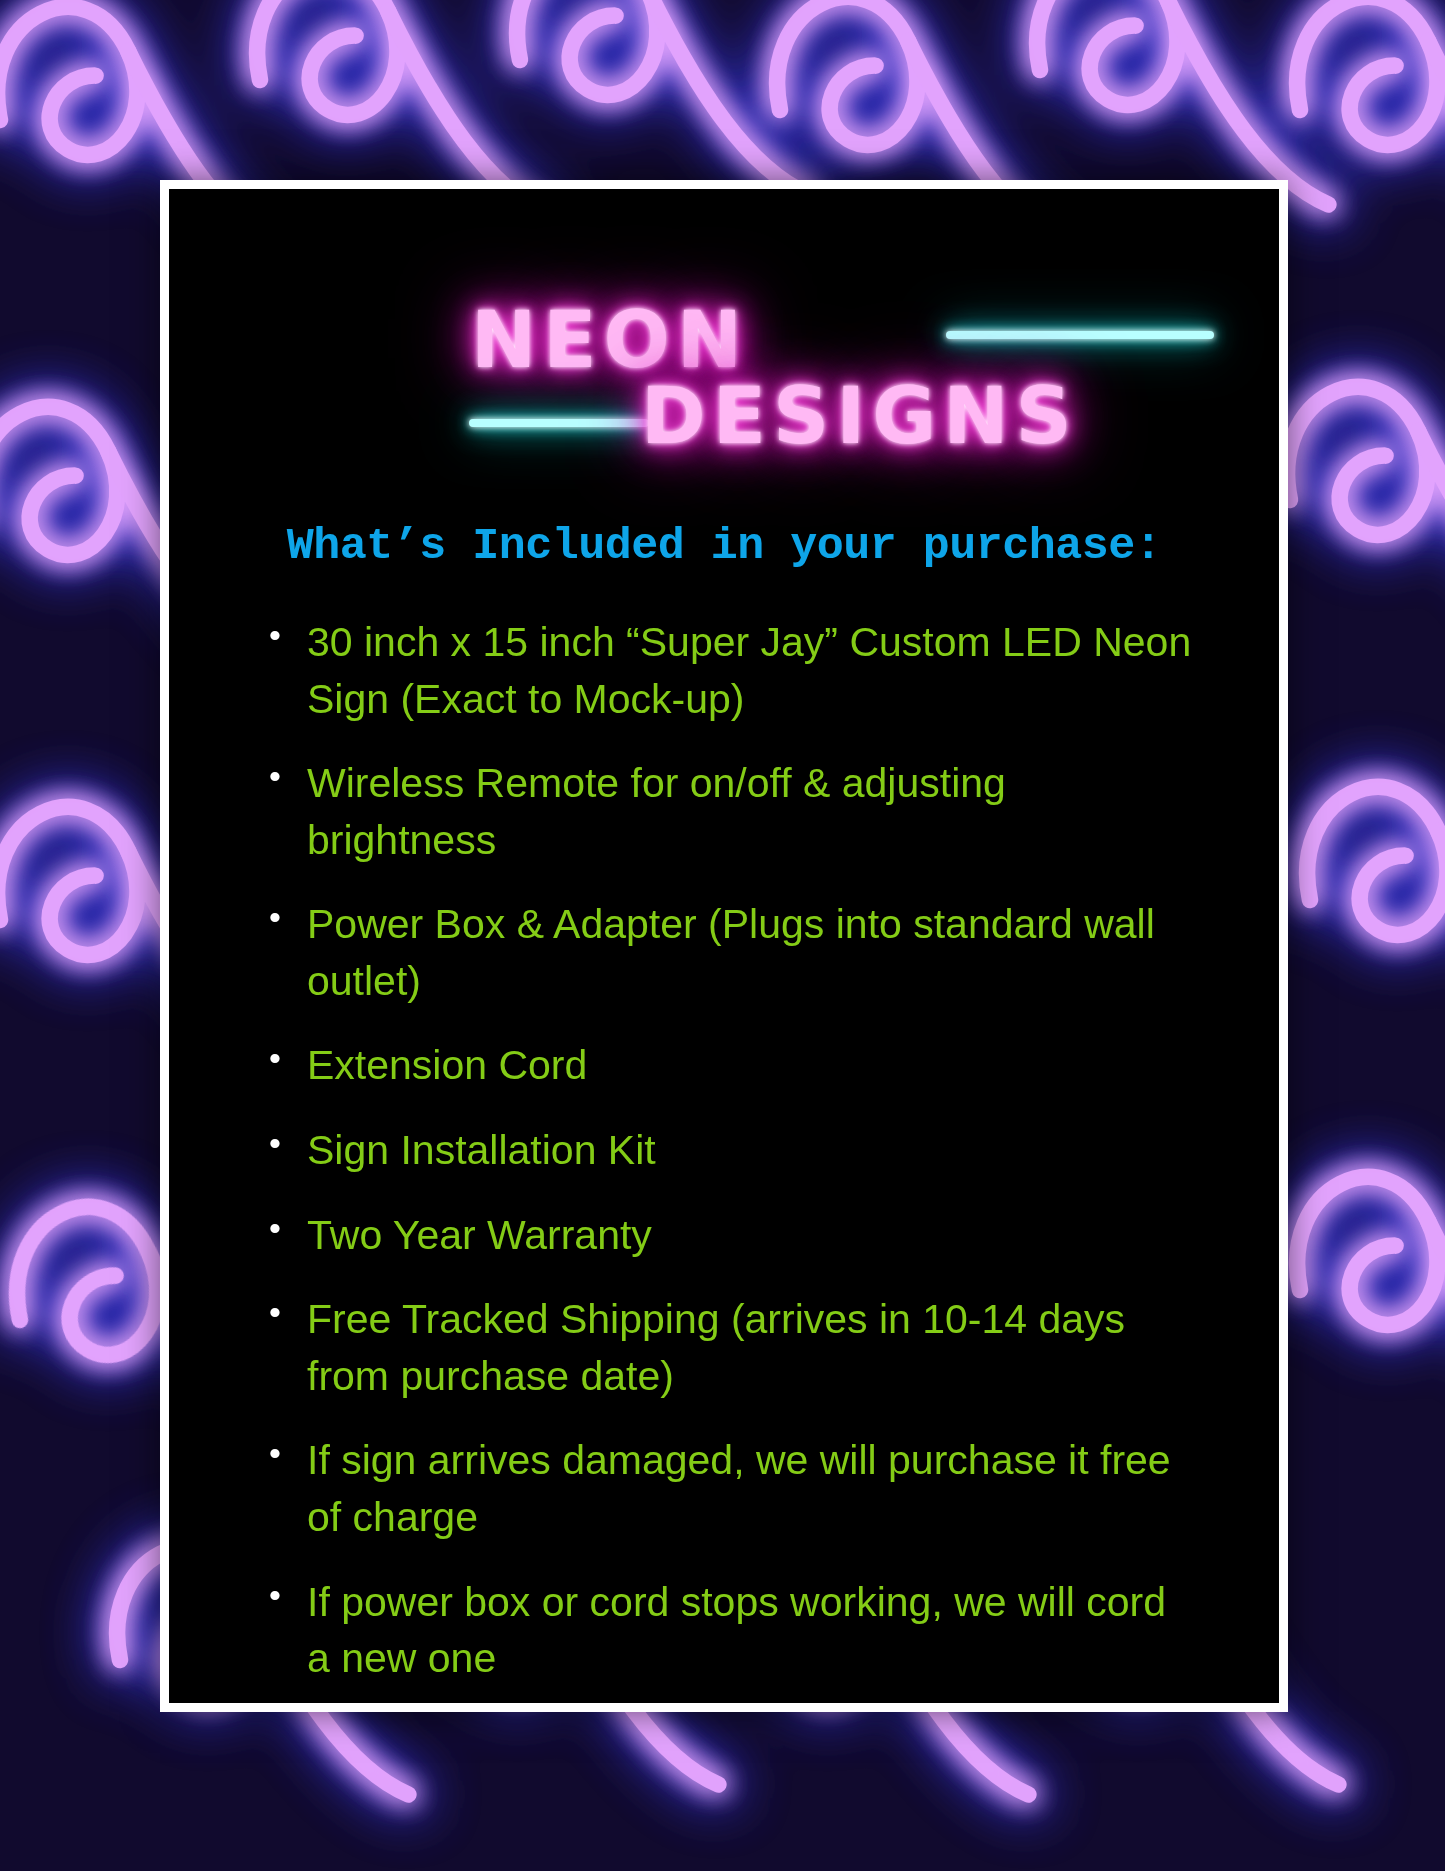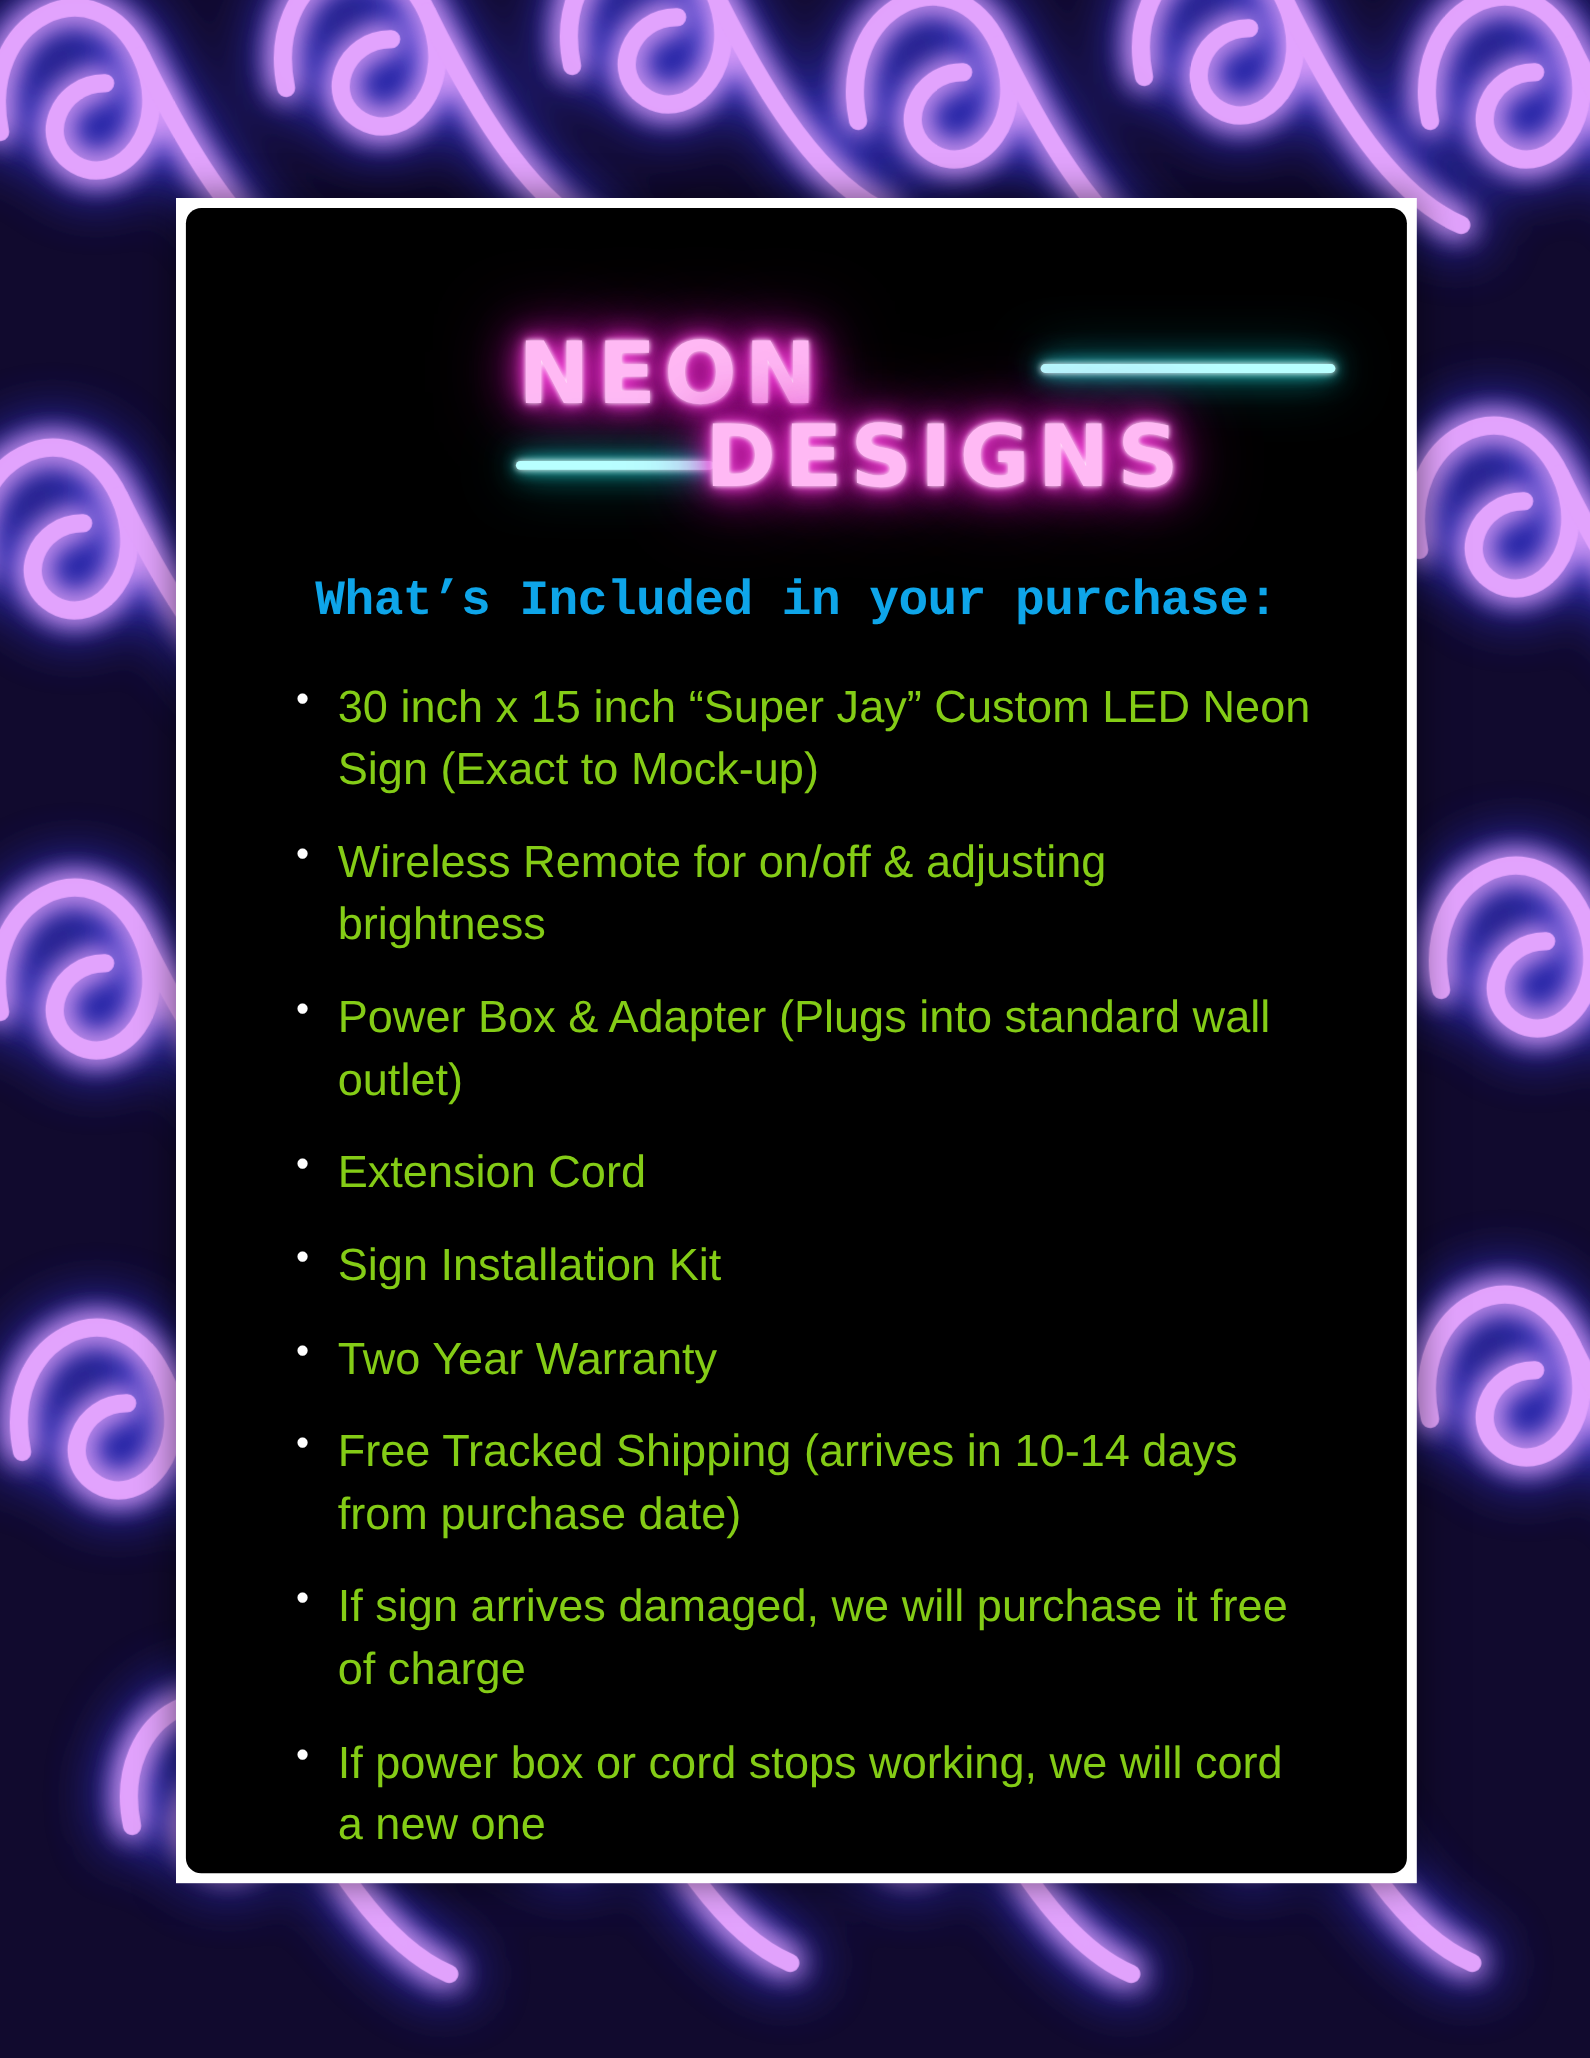--- a/index.html
+++ b/index.html
@@ -43,21 +43,20 @@
     padding: 9px;
     box-shadow: 0 0 34px rgba(0,0,0,0.55);
   }
 
   #card {
     width: 100%;
     height: 100%;
     background: #000000;
     padding: 58px 52px 40px 52px;
     overflow: hidden;
-    border-radius: 14px;
   }
 
   
   #logo {
     position: relative;
     height: 210px;
     margin-top: 26px;
   }
 
   .neon-word {

